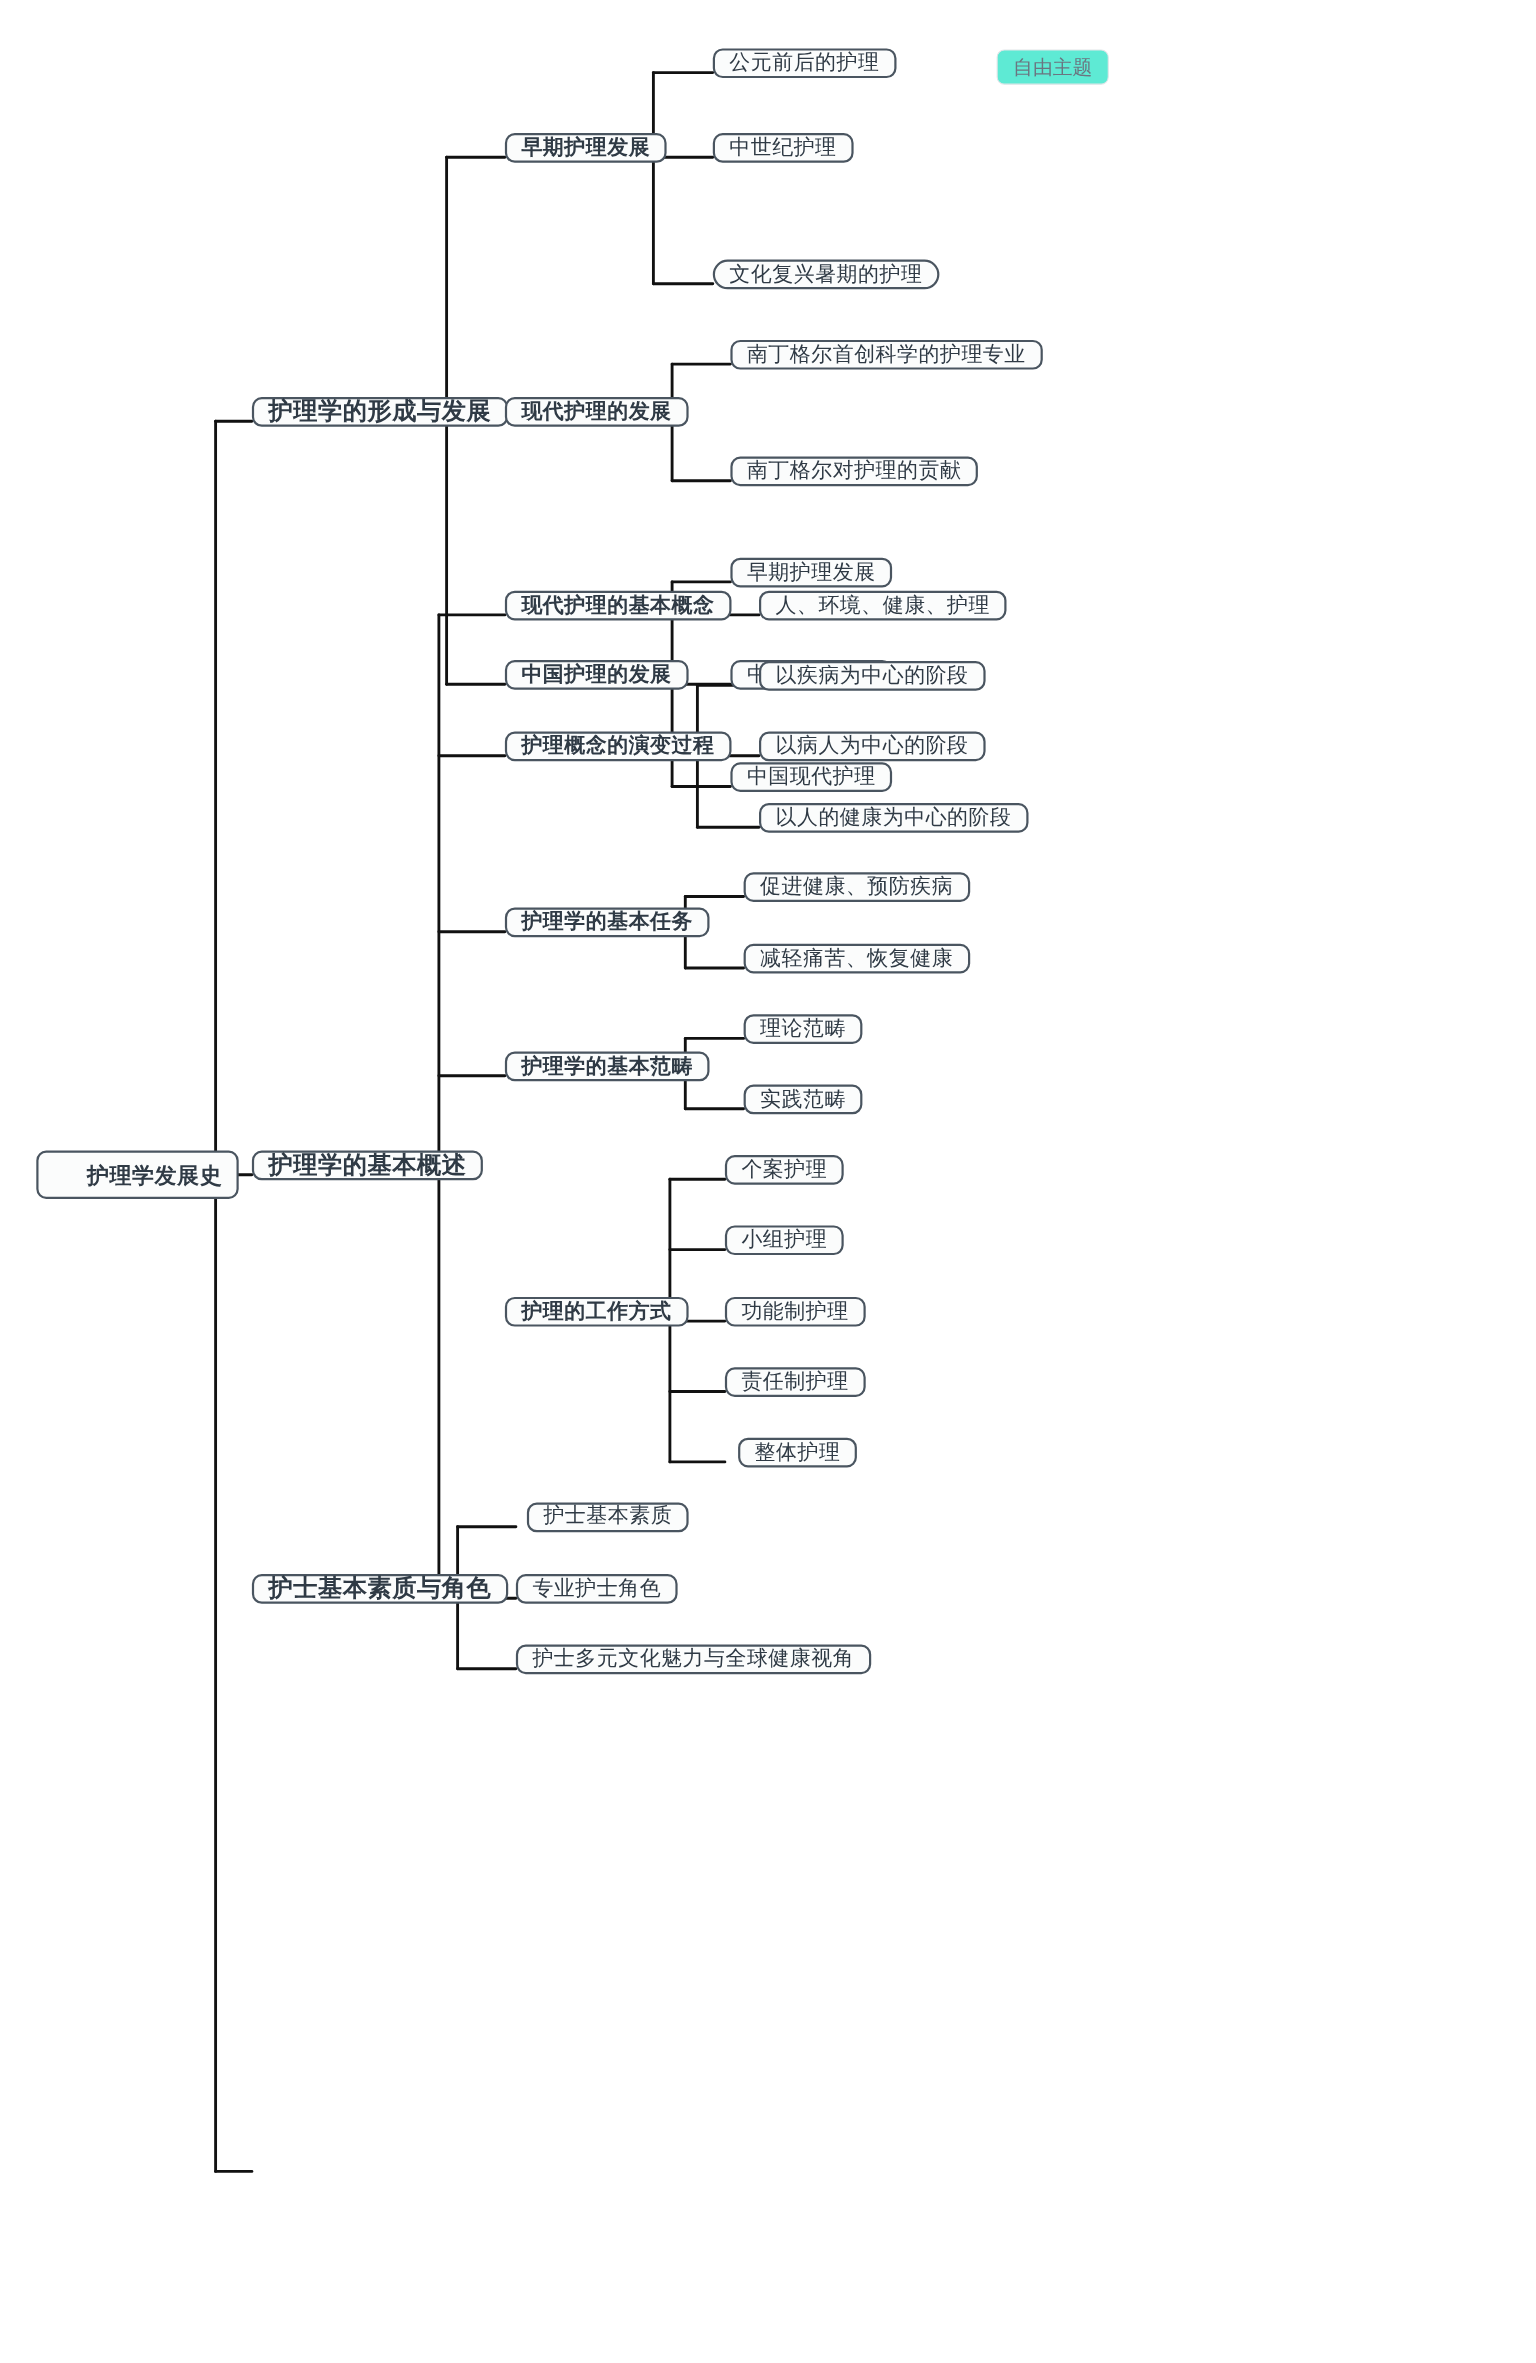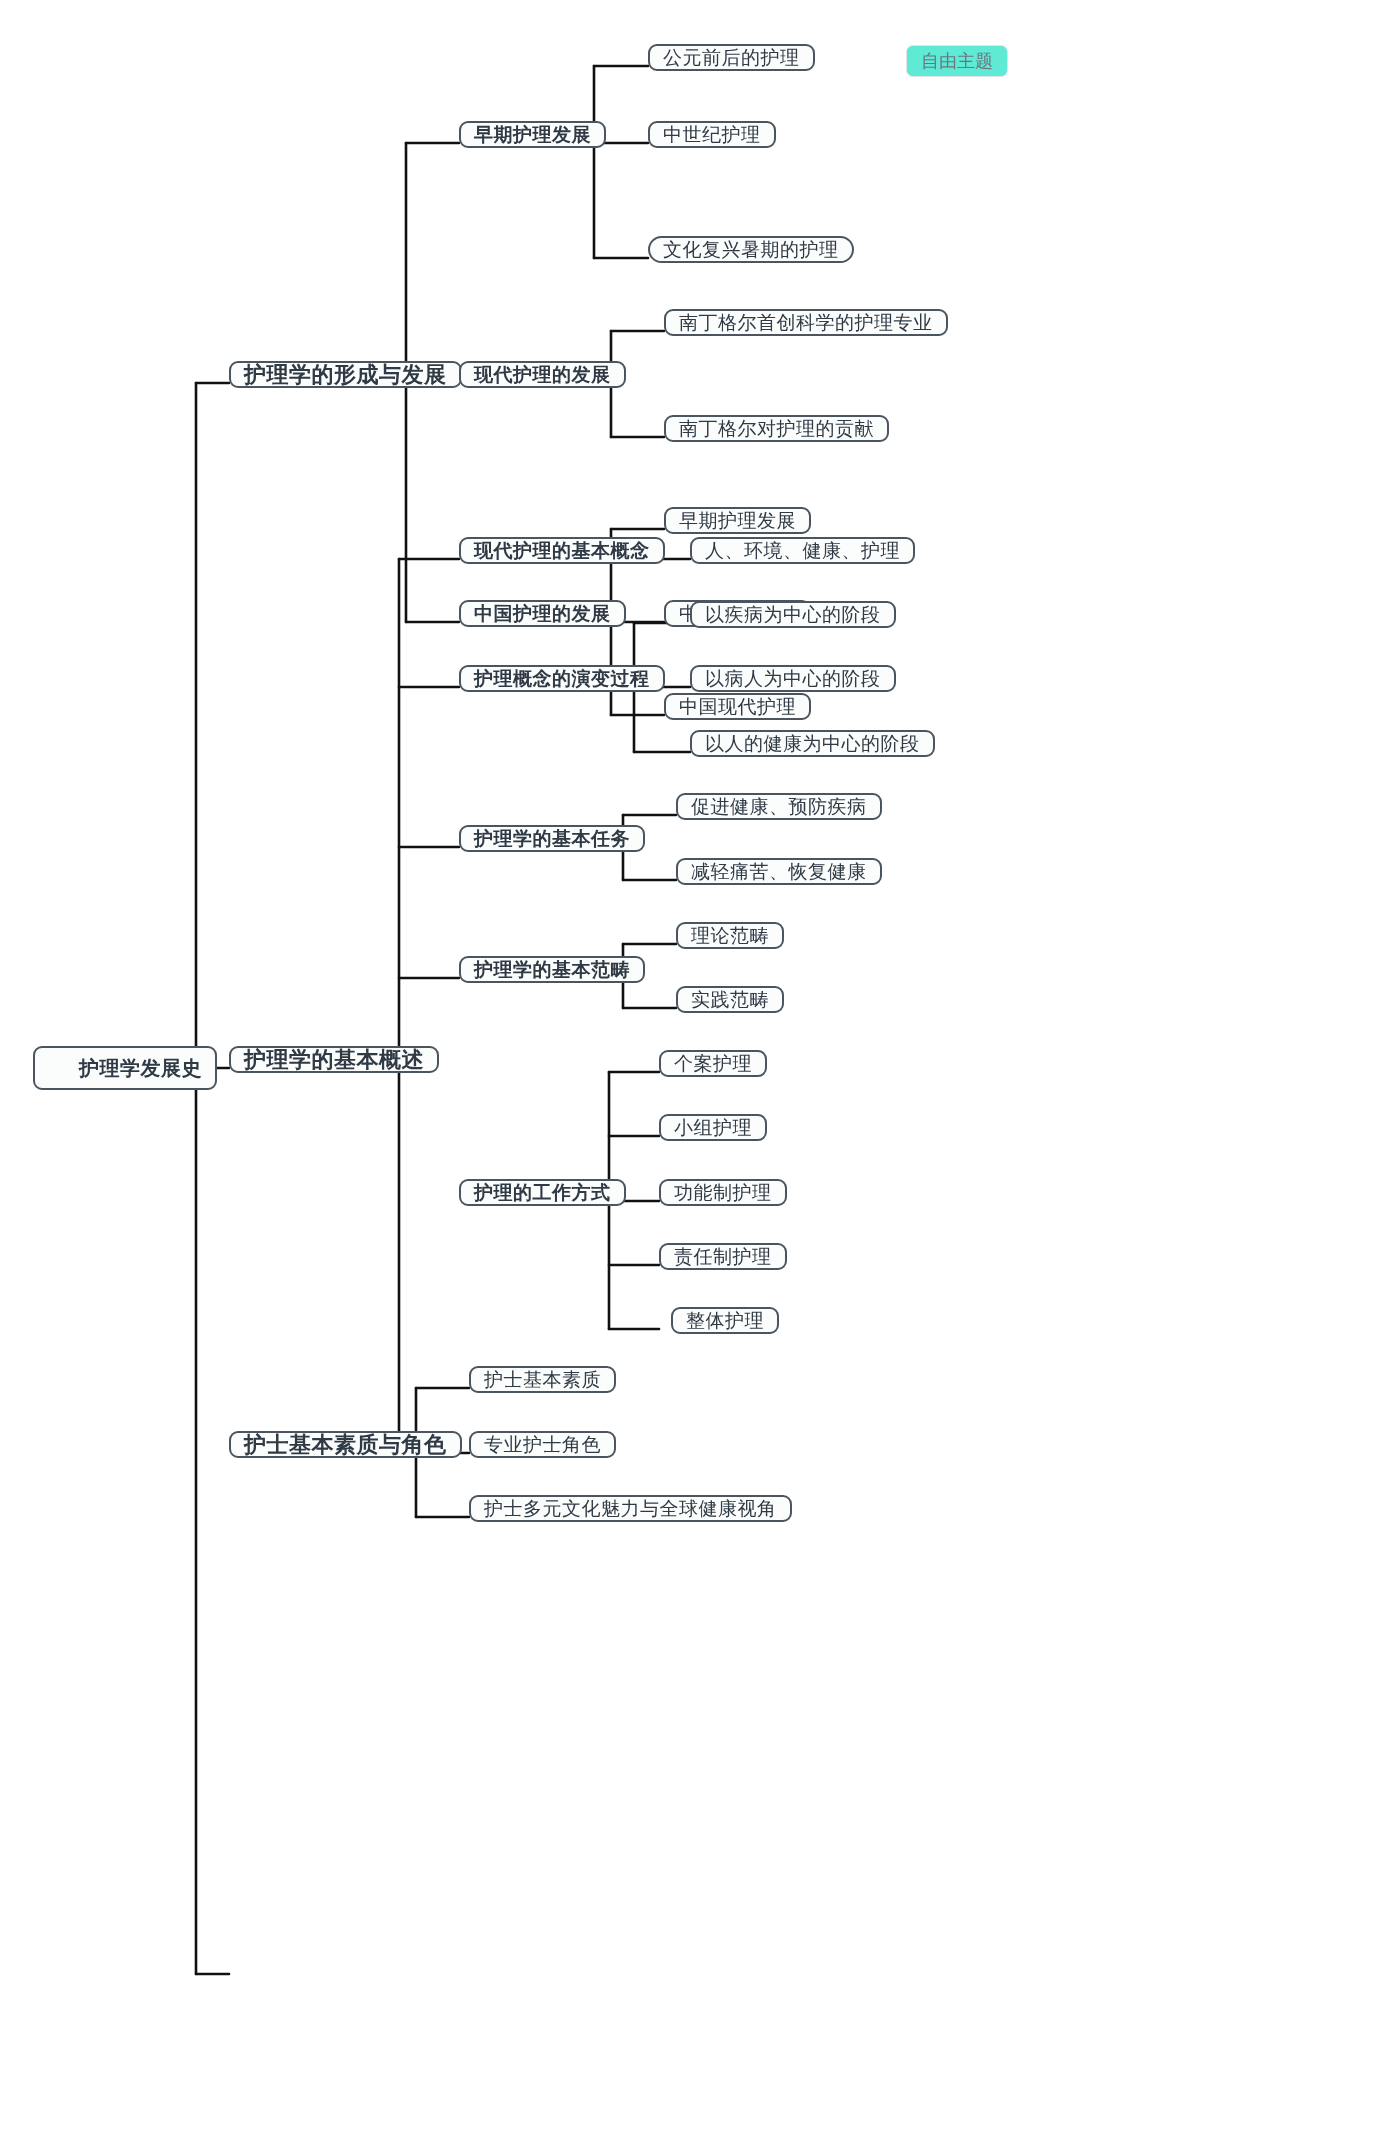--- a/index.html
+++ b/index.html
@@ -196,17 +196,17 @@
   <div class="node lvl3" style="left:676px; top:986px;">实践范畴</div>
 
   <div class="node lvl2" style="left:459px; top:1179px;">护理的工作方式</div>
   <div class="node lvl3" style="left:659px; top:1050px;text-align:center;">个案护理</div>
   <div class="node lvl3" style="left:659px; top:1114px;">小组护理</div>
   <div class="node lvl3" style="left:659px; top:1179px;">功能制护理</div>
   <div class="node lvl3" style="left:659px; top:1243px;">责任制护理</div>
   <div class="node lvl3" style="left:659px; top:1307px;margin-left:12px;">整体护理</div>
 
   <div class="node lvl1" style="left:229px; top:1431px;">护士基本素质与角色</div>
-  <div class="node lvl3" style="left:469px; top:1366px;">护士基本素质</div>
+  <div class="node lvl3" style="left:479px; top:1366px;font-family:Liberation Mono, monospace;">护士基本素质</div>
   <div class="node lvl3" style="left:469px; top:1431px;">专业护士角色</div>
   <div class="node lvl3" style="left:469px; top:1495px;">护士多元文化魅力与全球健康视角</div>
 
 </div>
 
 </body></html>

